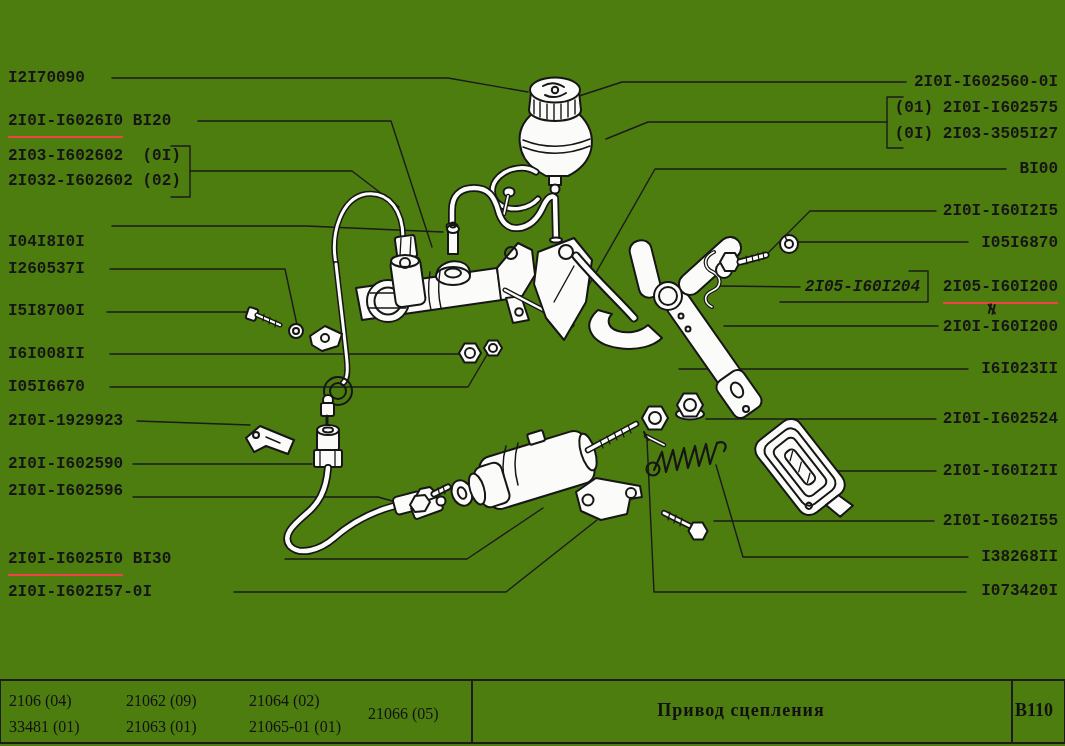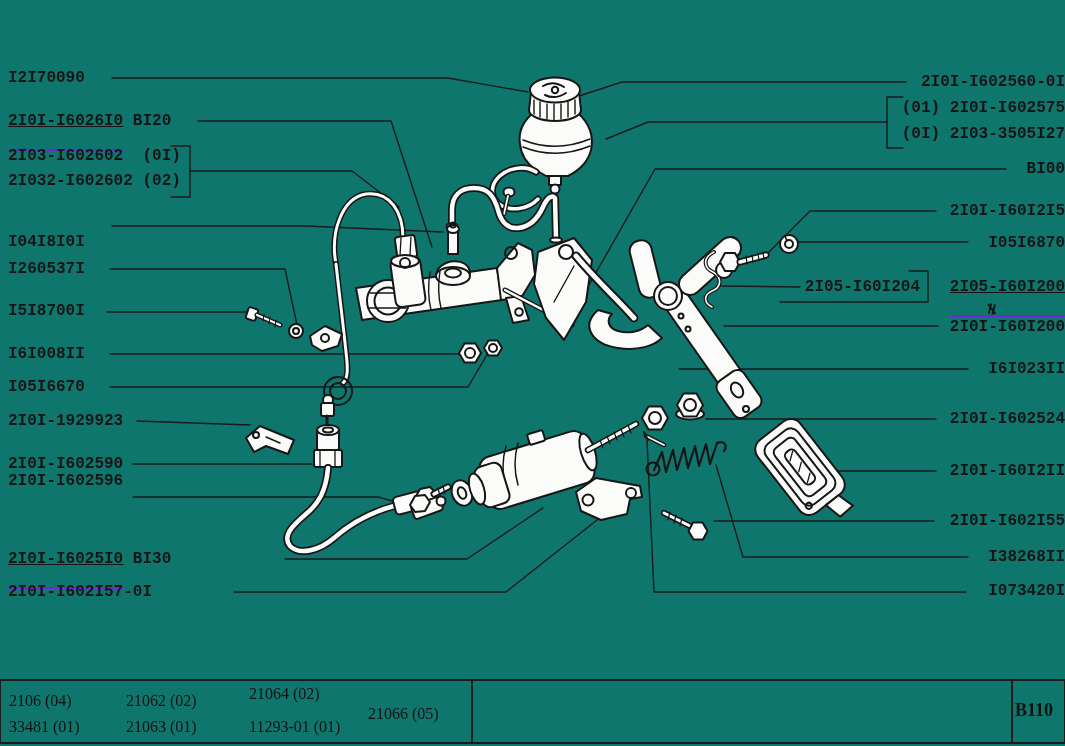--- a/index.html
+++ b/index.html
@@ -1,23 +1,23 @@
 <!DOCTYPE html>
 <html><head>
 <meta charset="utf-8">
 <style>
   html,body{margin:0;padding:0;background:#e8e8e6;}
-  .stage{position:relative;width:1065px;height:746px;background:#0f766e;overflow:hidden;
+  .stage{position:relative;width:1065px;height:746px;background:#4d7c0f;overflow:hidden;
          font-family:"Liberation Sans",sans-serif;}
   .art{position:absolute;left:0;top:0;z-index:1;}
   .lbl{position:absolute;z-index:2;font:700 16px "Liberation Mono",monospace;color:#151515;
        white-space:pre;line-height:17px;}
   .left{left:8px;}
-  .right{right:0;text-align:left;}
-  .u{border-bottom:2px solid #6d28d9;padding-bottom:19px;text-decoration:underline;}
+  .right{right:7px;text-align:left;}
+  .u{border-bottom:2px solid #ef4444;padding-bottom:6px;}
   .neq{position:absolute;z-index:2;left:984px;top:299px;font:700 17px "DejaVu Sans",sans-serif;
        color:#151515;transform:rotate(-76deg);}
   .footer{position:absolute;z-index:2;left:0px;top:679px;width:1063px;height:61px;
           border-top:2px solid #1c1c1c;border-bottom:2px solid #1c1c1c;
           border-left:1px solid #1c1c1c;border-right:2px solid #1c1c1c;
           font-family:"Liberation Serif",serif;color:#111;}
   .vline{position:absolute;top:0;height:100%;width:0;border-left:2px solid #1c1c1c;}
   .cellTxt{position:absolute;font:16px "Liberation Serif",serif;white-space:pre;}
   .titleTxt{position:absolute;left:470px;top:19px;width:540px;text-align:center;
             font:700 18px "Liberation Serif",serif;letter-spacing:1px;}
@@ -302,47 +302,48 @@
   <div class="lbl left" style="top:113px"><span class="u">2I0I-I6026I0</span><span> BI20</span></div>
   <div class="lbl left" style="top:148px">2I03-I602602  (0I)</div>
   <div class="lbl left" style="top:173px">2I032-I602602 (02)</div>
   <div class="lbl left" style="top:234px">I04I8I0I</div>
   <div class="lbl left" style="top:261px">I260537I</div>
   <div class="lbl left" style="top:303px">I5I8700I</div>
   <div class="lbl left" style="top:346px">I6I008II</div>
   <div class="lbl left" style="top:379px">I05I6670</div>
   <div class="lbl left" style="top:413px">2I0I-1929923</div>
   <div class="lbl left" style="top:456px">2I0I-I602590</div>
-  <div class="lbl left" style="top:473px">2I0I-I602596</div>
+  <div class="lbl left" style="top:483px">2I0I-I602596</div>
   <div class="lbl left" style="top:551px"><span class="u">2I0I-I6025I0</span><span> BI30</span></div>
   <div class="lbl left" style="top:584px">2I0I-I602I57-0I</div>
 
   <div class="lbl right" style="top:74px">2I0I-I602560-0I</div>
   <div class="lbl right" style="top:100px">(01) 2I0I-I602575</div>
   <div class="lbl right" style="top:126px">(0I) 2I03-3505I27</div>
   <div class="lbl right" style="top:161px">BI00</div>
   <div class="lbl right" style="top:203px">2I0I-I60I2I5</div>
   <div class="lbl right" style="top:235px">I05I6870</div>
-  <div class="lbl" style="top:279px;right:145px;">2I05-I60I204</div>
+  <div class="lbl" style="top:279px;right:145px;font-style:italic;">2I05-I60I204</div>
   <div class="lbl right" style="top:279px"><span class="u">2I05-I60I200</span></div>
   <span class="neq">≠</span>
   <div class="lbl right" style="top:319px">2I0I-I60I200</div>
   <div class="lbl right" style="top:361px">I6I023II</div>
   <div class="lbl right" style="top:411px">2I0I-I602524</div>
   <div class="lbl right" style="top:463px">2I0I-I60I2II</div>
   <div class="lbl right" style="top:513px">2I0I-I602I55</div>
   <div class="lbl right" style="top:549px">I38268II</div>
   <div class="lbl right" style="top:583px">I073420I</div>
 
   <div class="footer">
     <div class="vline" style="left:470px"></div>
     <div class="vline" style="left:1010px"></div>
     <span class="cellTxt" style="left:8px;top:11px">2106 (04)</span>
-    <span class="cellTxt" style="left:125px;top:11px">21062 (02)</span>
-    <span class="cellTxt" style="left:248px;top:4px">21064 (02)</span>
+    <span class="cellTxt" style="left:125px;top:11px">21062 (09)</span>
+    <span class="cellTxt" style="left:248px;top:11px">21064 (02)</span>
     <span class="cellTxt" style="left:8px;top:37px">33481 (01)</span>
     <span class="cellTxt" style="left:125px;top:37px">21063 (01)</span>
-    <span class="cellTxt" style="left:248px;top:37px">11293-01 (01)</span>
+    <span class="cellTxt" style="left:248px;top:37px">21065-01 (01)</span>
     <span class="cellTxt" style="left:367px;top:24px">21066 (05)</span>
+    <span class="titleTxt">Привод сцепления</span>
     <span class="codeTxt">B110</span>
   </div>
 
 </div>
 
 </body></html>

